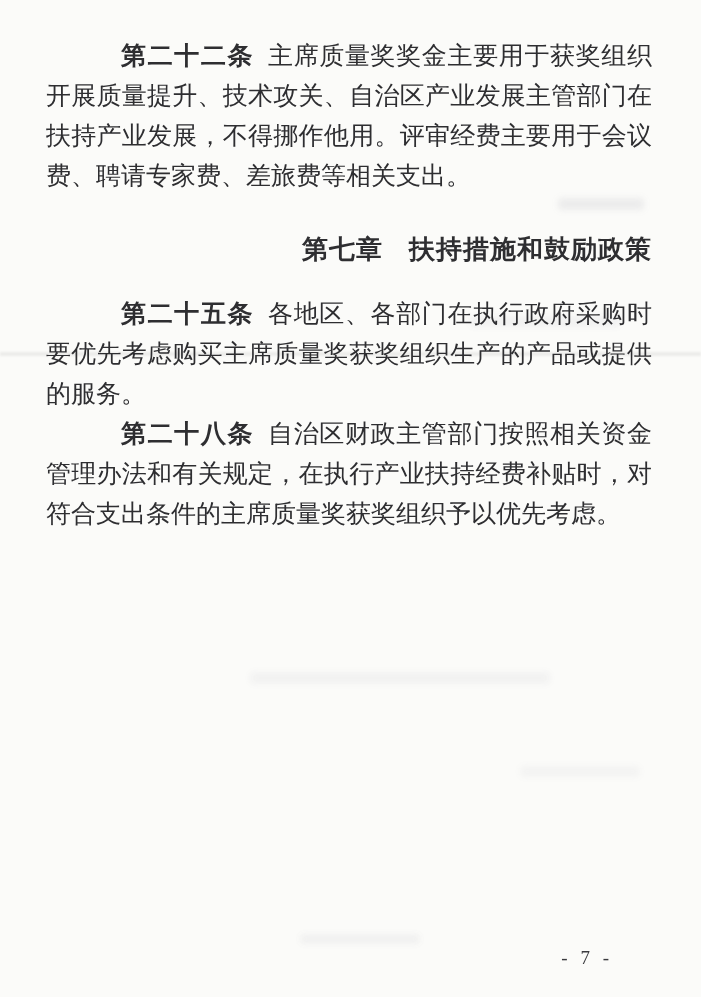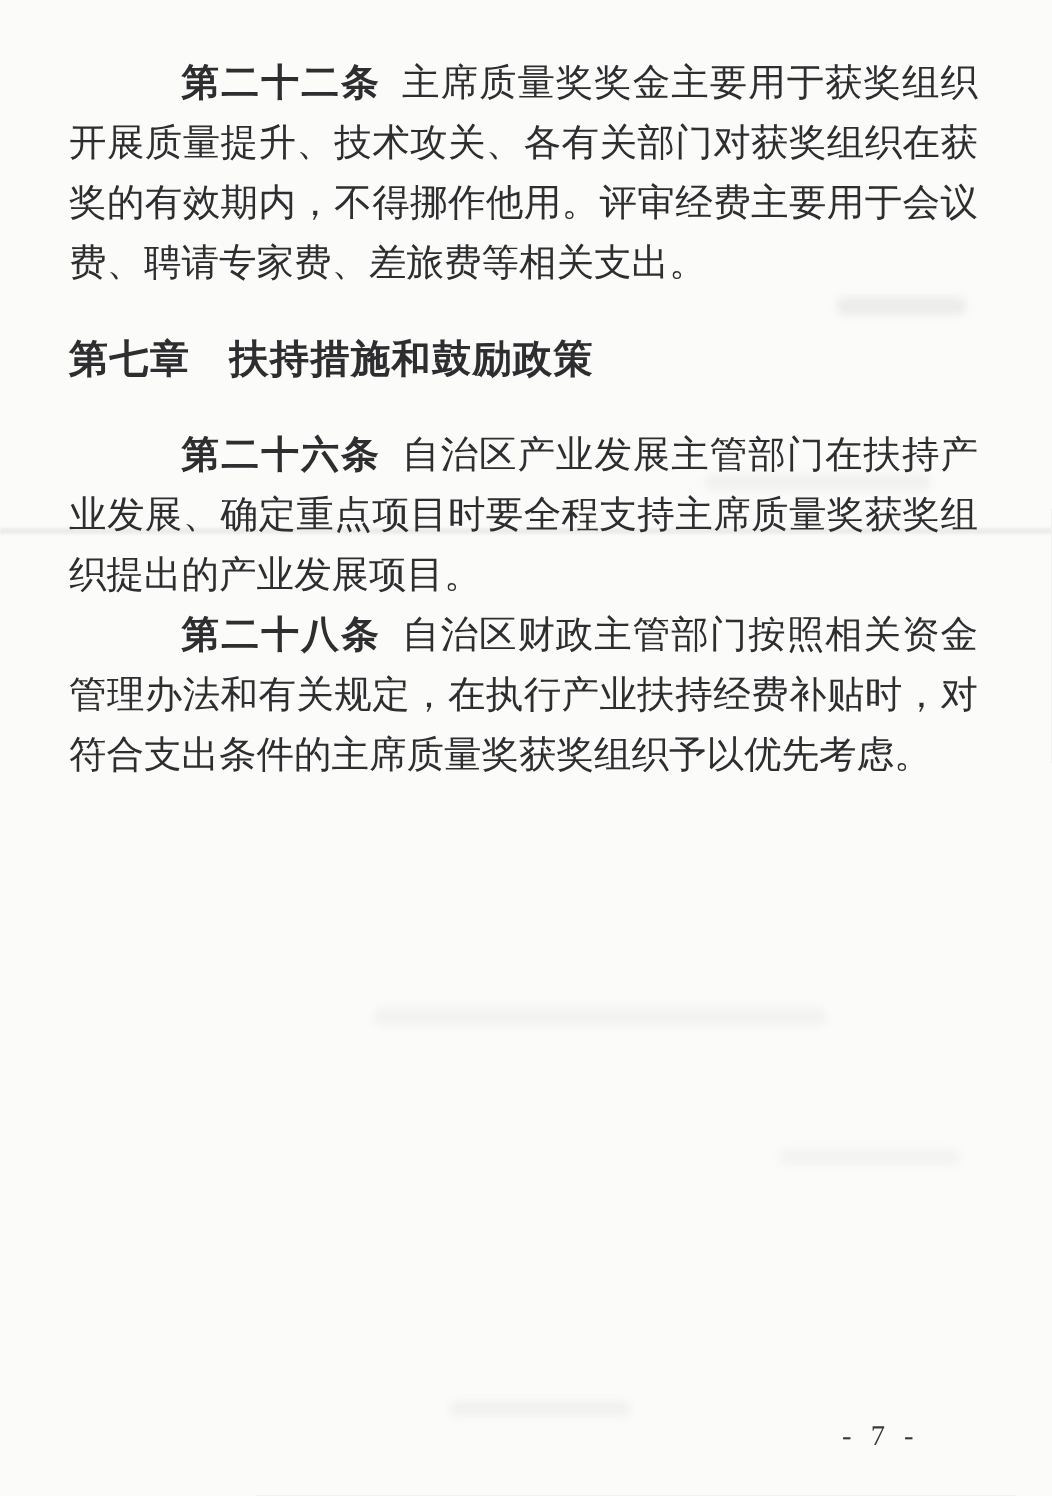--- a/index.html
+++ b/index.html
@@ -30,22 +30,22 @@
     margin: 0;
     text-indent: 2em;
   }
   .art-num {
     font-weight: bold;
     margin-right: 0.55em;
     letter-spacing: 1px;
     margin-left: 25px;
   }
   .chapter {
-    margin: 24px 0 24px 0;
-    text-align: left;
+    margin: 34px 0 24px 0;
+    text-align: right;
     text-indent: 0;
     font-weight: bold;
     font-size: 26px;
     line-height: 40px;
     letter-spacing: 1px;
   }
   .ch-label {
     margin-right: 1em;
   }
   .page-number {
@@ -87,29 +87,29 @@
 
   <div class="scan-band"></div>
   <div class="ghost ghost-1"></div>
   <div class="ghost ghost-2"></div>
   <div class="ghost ghost-3"></div>
   <div class="ghost ghost-4"></div>
   <div class="ghost ghost-5"></div>
 
   <main class="text-block">
 
-    <p class="para"><span class="art-num">第二十二条</span><span>主席质量奖奖金主要用于获奖组织开展质量提升、技术攻关、各有关部门对获奖组织在获奖的有效期内，不得挪作他用。评审经费主要用于会议费、聘请专家费、差旅费等相关支出。</span></p>
+    <p class="para"><span class="art-num">第二十二条</span><span>主席质量奖奖金主要用于获奖组织开展质量提升、技术攻关、自治区产业发展主管部门在扶持产业发展，不得挪作他用。评审经费主要用于会议费、聘请专家费、差旅费等相关支出。</span></p>
 
     <h2 class="chapter"><span class="ch-label">第七章</span><span>扶持措施和鼓励政策</span></h2>
 
 
 
 
+    <p class="para"><span class="art-num">第二十五条</span><span>各地区、各部门在执行政府采购时要优先考虑购买主席质量奖获奖组织生产的产品或提供的服务。</span></p>
 
-    <p class="para"><span class="art-num">第二十六条</span><span>自治区产业发展主管部门在扶持产业发展、确定重点项目时要全程支持主席质量奖获奖组织提出的产业发展项目。</span></p>
 
 
     <p class="para"><span class="art-num">第二十八条</span><span>自治区财政主管部门按照相关资金管理办法和有关规定，在执行产业扶持经费补贴时，对符合支出条件的主席质量奖获奖组织予以优先考虑。</span></p>
 
   </main>
 
   <span class="page-number">- 7 -</span>
 
 </div>
 

